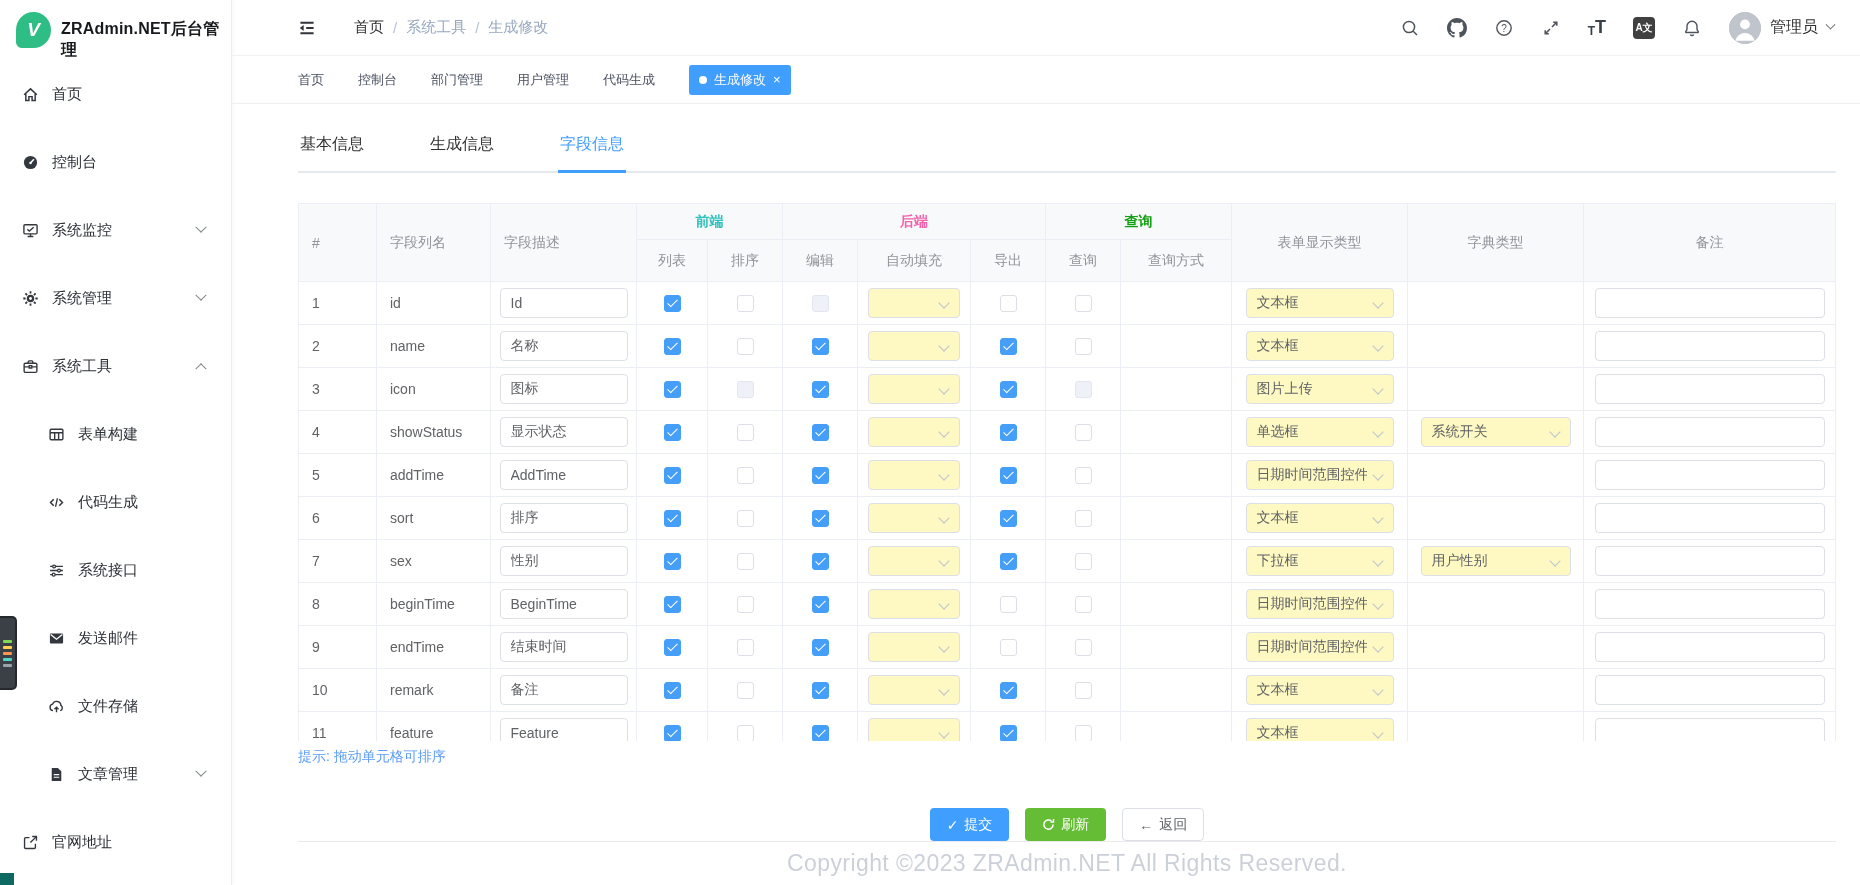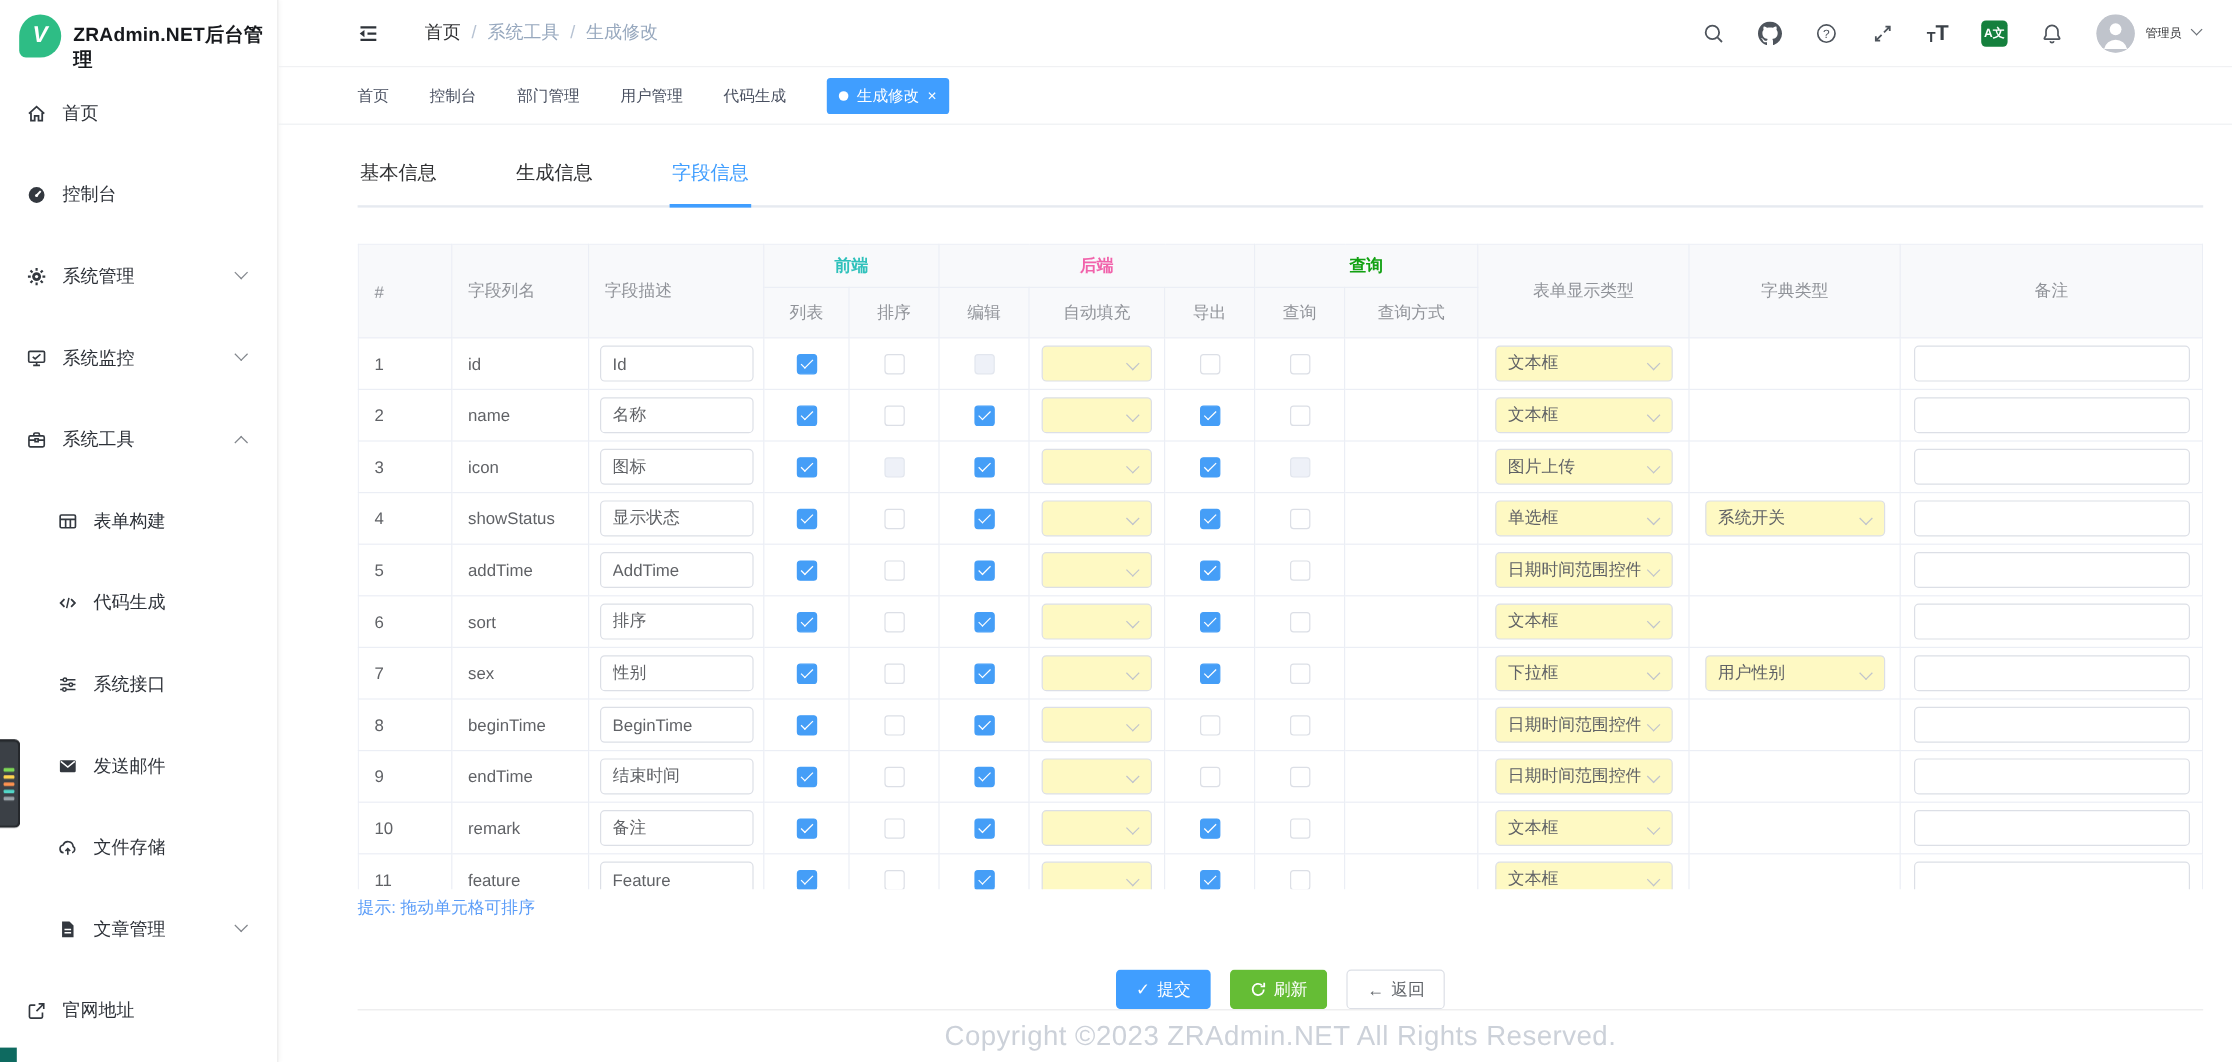--- a/index.html
+++ b/index.html
@@ -34,25 +34,25 @@
   .fold-icon { color:#2f343a; display:inline-flex; cursor:pointer; }
   .breadcrumb { margin-left:36px; font-size:15px; display:flex; gap:9px; align-items:center; }
   .crumb { color:#97a8be; }
   .crumb.first { color:#303133; }
   .crumb-sep { color:#b6c2d2; }
   .nav-right { margin-left:auto; display:flex; align-items:center; gap:27px; color:#4e545c; }
   .nav-ic { display:inline-flex; cursor:pointer; }
   .nav-ic svg { width:20px; height:20px; }
   .tt-icon { font-weight:bold; color:#3a4047; cursor:pointer; display:inline-flex; align-items:flex-end; }
   .tt-icon .t1 { font-size:12px; } .tt-icon .t2 { font-size:18px; }
-  .translate-icon { width:22px; height:22px; background:#15803d; border-radius:4px; color:#fff;
+  .translate-icon { width:22px; height:22px; background:#404040; border-radius:4px; color:#fff;
     font-size:10px; font-weight:bold; display:flex; align-items:center; justify-content:center; cursor:pointer; }
   .user-box { display:flex; align-items:center; gap:9px; cursor:pointer; }
   .avatar { width:32px; height:32px; border-radius:50%; overflow:hidden; background:#c0c4cc; }
-  .user-name { font-size:10px; color:#303133; }
+  .user-name { font-size:16px; color:#303133; }
   .user-chev { width:7px; height:7px; border-right:1.3px solid #6a6f76; border-bottom:1.3px solid #6a6f76;
     transform:rotate(45deg) translate(-2px,-2px); }
 
   .tags-bar { height:48px; flex-shrink:0; display:flex; align-items:center; gap:34px;
     padding-left:66px; border-bottom:1px solid #eef0f3; }
   .tag { font-size:13px; color:#495060; cursor:pointer; }
   .tag.active { background:#409eff; color:#fff; padding:6px 10px; border-radius:3px;
     display:flex; align-items:center; gap:7px; }
   .tag-dot { width:8px; height:8px; border-radius:50%; background:#fff; }
   .tag-close { font-size:13px; }
@@ -142,37 +142,37 @@
               <circle cx="8" cy="8" r="6.2" fill="currentColor"></circle>
               <path d="M8 8.4 11.2 5" stroke="#fff" stroke-width="1.5" fill="none"></path>
               <circle cx="8" cy="8.4" r="1.2" fill="#fff"></circle>
             </svg>
           </span>
           <span class="mi-label">控制台</span>
         </div>
         <div class="menu-item">
           <span class="mi-icon">
             <svg viewBox="0 0 16 16">
+              <rect x="1.8" y="2.6" width="12.4" height="8.6" rx="1" fill="none" stroke="currentColor" stroke-width="1.3"></rect>
+              <path d="M5 6.9l1.9 1.7L11 4.9" fill="none" stroke="currentColor" stroke-width="1.3"></path>
+              <path d="M8 11.2v2.2M5.3 13.6h5.4" stroke="currentColor" stroke-width="1.3" fill="none"></path>
+            </svg>
+          </span>
+          <span class="mi-label">系统监控</span>
+          <span class="chev down"></span>
+        </div>
+        <div class="menu-item">
+          <span class="mi-icon">
+            <svg viewBox="0 0 16 16">
               <path d="M8 1.2v2.2M8 12.6v2.2M1.2 8h2.2M12.6 8h2.2M3.2 3.2 4.8 4.8M11.2 11.2l1.6 1.6M12.8 3.2l-1.6 1.6M4.8 11.2l-1.6 1.6" stroke="currentColor" stroke-width="1.7" fill="none"></path>
               <circle cx="8" cy="8" r="3.5" fill="currentColor"></circle>
               <circle cx="8" cy="8" r="1.3" fill="#fff"></circle>
             </svg>
           </span>
           <span class="mi-label">系统管理</span>
-          <span class="chev down"></span>
-        </div>
-        <div class="menu-item">
-          <span class="mi-icon">
-            <svg viewBox="0 0 16 16">
-              <rect x="1.8" y="2.6" width="12.4" height="8.6" rx="1" fill="none" stroke="currentColor" stroke-width="1.3"></rect>
-              <path d="M5 6.9l1.9 1.7L11 4.9" fill="none" stroke="currentColor" stroke-width="1.3"></path>
-              <path d="M8 11.2v2.2M5.3 13.6h5.4" stroke="currentColor" stroke-width="1.3" fill="none"></path>
-            </svg>
-          </span>
-          <span class="mi-label">系统监控</span>
           <span class="chev down"></span>
         </div>
         <div class="menu-item">
           <span class="mi-icon">
             <svg viewBox="0 0 16 16">
               <rect x="2" y="4.9" width="12" height="8.6" rx="1.2" fill="none" stroke="currentColor" stroke-width="1.3"></rect>
               <path d="M5.8 4.9V3.7c0-.5.5-1 1-1h2.4c.6 0 1 .5 1 1v1.2M2 8.3h4.8M9.2 8.3H14M6.8 7.2h2.4v2.2H6.8Z" fill="none" stroke="currentColor" stroke-width="1.3"></path>
             </svg>
           </span>
           <span class="mi-label">系统工具</span>

